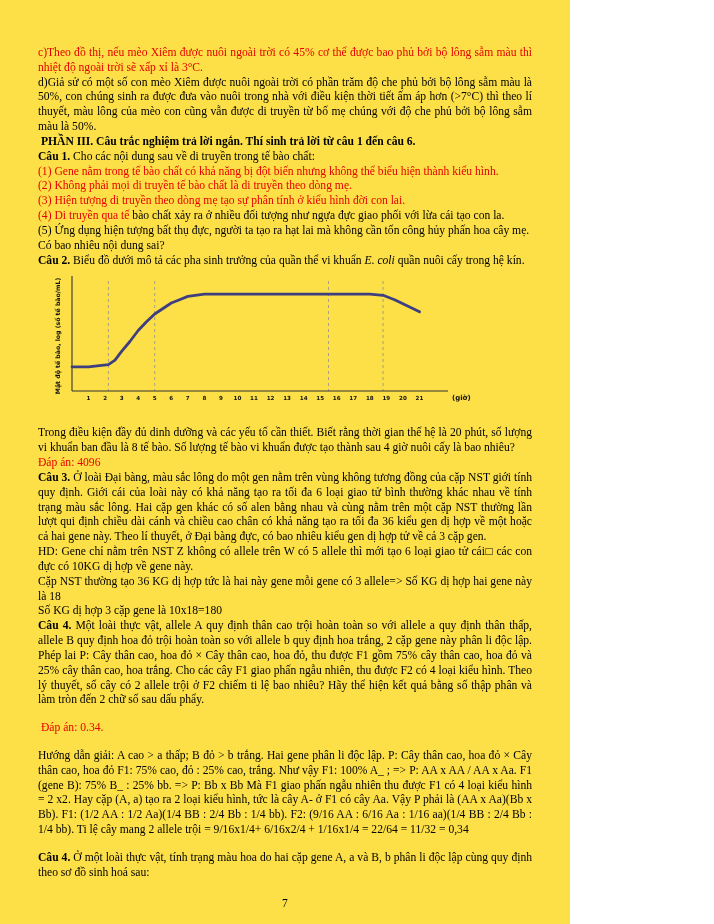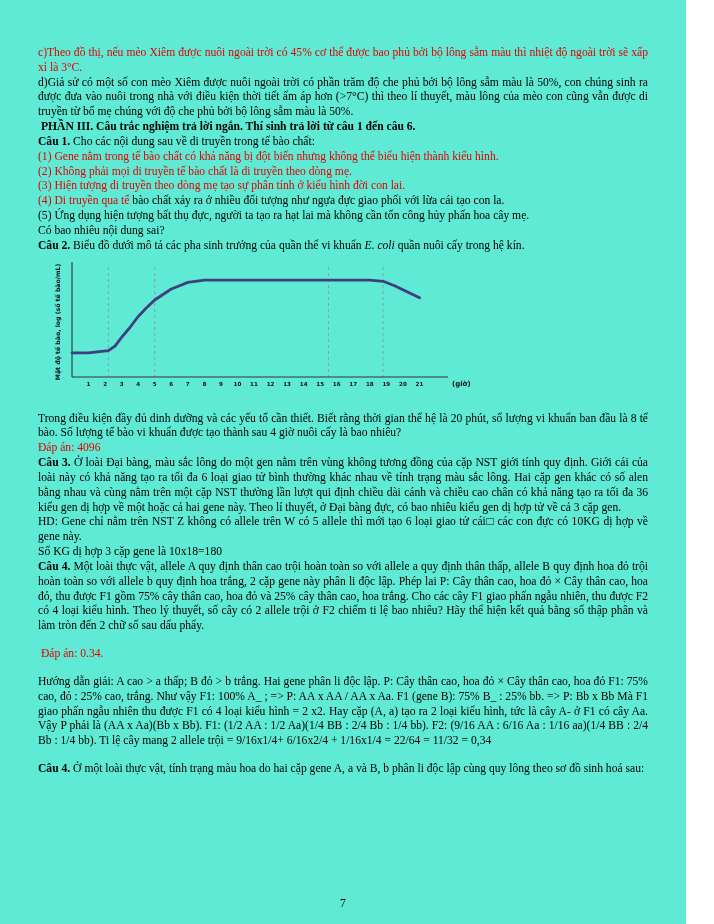--- a/index.html
+++ b/index.html
@@ -1,17 +1,17 @@
 <!DOCTYPE html>
 <html style="--red_text: #e60000; --curve: #3f3f80; --dash: #8f8f8f; --axis: #333333;"><head>
 <meta charset="utf-8">
 <style>
   html,body{margin:0;padding:0;width:714px;height:924px;overflow:hidden;background:#ffffff;}
   body{font-family:"Liberation Serif",serif;font-size:11.6px;line-height:1.28;color:#000;}
-  .page{position:relative;box-sizing:border-box;width:686px;height:924px;padding:46px 38px 23px 38px;background:#5eead4;}
+  .page{position:relative;box-sizing:border-box;width:570px;height:924px;padding:46px 38px 23px 38px;background:#fde047;}
   p{margin:0;text-align:justify;}
   .bold{font-weight:bold;}
   .red{color:var(--red_text,#e60000);}
   .indent1{padding-left:3px;}
   .gap{margin-top:13px;}
   .figure{margin:3px 0 3px 0;display:flex;justify-content:flex-start;}
   svg text{font-family:"DejaVu Sans",sans-serif;}
   .pagenum{position:absolute;left:0;right:0;bottom:12px;text-align:center;font-size:11.6px;}
   i{font-style:italic;}
 </style>
@@ -68,24 +68,25 @@
         <text x="414" y="129" font-size="7" font-weight="bold" fill="#111">(giờ)</text>
         <text x="22" y="65" font-size="6.2" font-weight="bold" fill="#111" text-anchor="middle" transform="rotate(-90 22 65)">Mật độ tế bào, log (số tế bào/mL)</text>
       </svg>
   </figure>
 
   <p>Trong điều kiện đầy đủ dinh dưỡng và các yếu tố cần thiết. Biết rằng thời gian thế hệ là 20 phút, số lượng vi khuẩn ban đầu là 8 tế bào. Số lượng tế bào vi khuẩn được tạo thành sau 4 giờ nuôi cấy là bao nhiêu?</p>
   <p class="red">Đáp án: 4096</p>
 
   <p><span class="bold">Câu 3.</span><span> Ở loài Đại bàng, màu sắc lông do một gen nằm trên vùng không tương đồng của cặp NST giới tính quy định. Giới cái của loài này có khả năng tạo ra tối đa 6 loại giao tử bình thường khác nhau về tính trạng màu sắc lông. Hai cặp gen khác có số alen bằng nhau và cùng nằm trên một cặp NST thường lần lượt qui định chiều dài cánh và chiều cao chân có khả năng tạo ra tối đa 36 kiểu gen dị hợp về một hoặc cả hai gene này. Theo lí thuyết, ở Đại bàng đực, có bao nhiêu kiểu gen dị hợp tử về cả 3 cặp gen.</span></p>
   <p>HD: Gene chỉ nằm trên NST Z không có allele trên W có 5 allele thì mới tạo 6 loại giao tử cái□ các con đực có 10KG dị hợp về gene này.</p>
+  <p>Cặp NST thường tạo 36 KG dị hợp tức là hai này gene mỗi gene có 3 allele=&gt; Số KG dị hợp hai gene này là 18</p>
   <p>Số KG dị hợp 3 cặp gene là 10x18=180</p>
 
   <p><span class="bold">Câu 4.</span><span> Một loài thực vật, allele A quy định thân cao trội hoàn toàn so với allele a quy định thân thấp, allele B quy định hoa đỏ trội hoàn toàn so với allele b quy định hoa trắng, 2 cặp gene này phân li độc lập. Phép lai P: Cây thân cao, hoa đỏ × Cây thân cao, hoa đỏ, thu được F1 gồm 75% cây thân cao, hoa đỏ và 25% cây thân cao, hoa trắng. Cho các cây F1 giao phấn ngẫu nhiên, thu được F2 có 4 loại kiểu hình. Theo lý thuyết, số cây có 2 allele trội ở F2 chiếm ti lệ bao nhiêu? Hãy thể hiện kết quả bằng số thập phân và làm tròn đến 2 chữ số sau dấu phẩy.</span></p>
 
   <p class="red gap indent1">Đáp án: 0.34.</p>
 
   <p class="gap">Hướng dẫn giải: A cao &gt; a thấp; B đỏ &gt; b trắng. Hai gene phân li độc lập. P: Cây thân cao, hoa đỏ × Cây thân cao, hoa đỏ F1: 75% cao, đỏ : 25% cao, trắng. Như vậy F1: 100% A_ ; =&gt; P: AA x AA / AA x Aa. F1 (gene B): 75% B_ : 25% bb. =&gt; P: Bb x Bb Mà F1 giao phấn ngẫu nhiên thu được F1 có 4 loại kiểu hình = 2 x2. Hay cặp (A, a) tạo ra 2 loại kiểu hình, tức là cây A- ở F1 có cây Aa. Vậy P phải là (AA x Aa)(Bb x Bb). F1: (1/2 AA : 1/2 Aa)(1/4 BB : 2/4 Bb : 1/4 bb). F2: (9/16 AA : 6/16 Aa : 1/16 aa)(1/4 BB : 2/4 Bb : 1/4 bb). Ti lệ cây mang 2 allele trội = 9/16x1/4+ 6/16x2/4 + 1/16x1/4 = 22/64 = 11/32 = 0,34</p>
 
-  <p class="gap"><span class="bold">Câu 4.</span><span> Ở một loài thực vật, tính trạng màu hoa do hai cặp gene A, a và B, b phân li độc lập cùng quy lông theo sơ đồ sinh hoá sau:</span></p>
+  <p class="gap"><span class="bold">Câu 4.</span><span> Ở một loài thực vật, tính trạng màu hoa do hai cặp gene A, a và B, b phân li độc lập cùng quy định theo sơ đồ sinh hoá sau:</span></p>
 
   <div class="pagenum">7</div>
 </div>
 
 </body></html>

